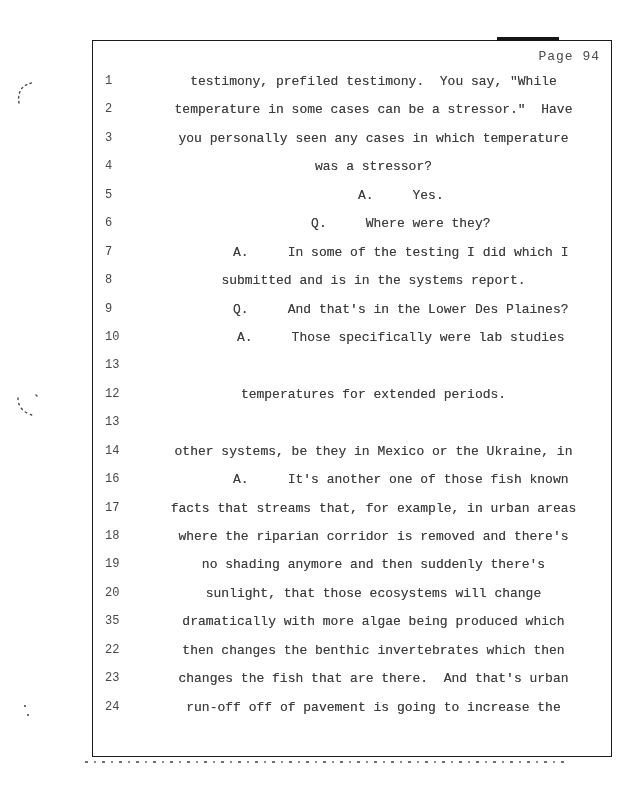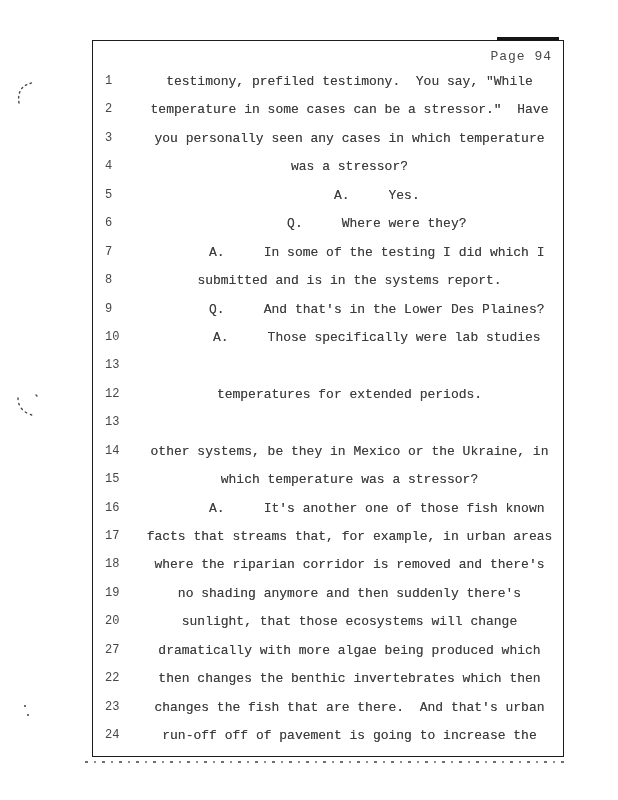--- a/index.html
+++ b/index.html
@@ -6,21 +6,21 @@
   body{
     width:618px;height:800px;
     background:#ffffff;
     position:relative;
     overflow:hidden;
     font-family:"Liberation Mono","DejaVu Sans Mono",monospace;
   }
   .page-box{
     position:absolute;
     left:92px;top:40px;
-    width:472px;height:717px;
+    width:520px;height:717px;
     border:1.5px solid #1c1c1c;
     box-sizing:border-box;
     background:#ffffff;
   }
   .page-label{
     position:absolute;
     top:8px;right:11px;
     font-size:13px;
     color:#4a4a4a;
     letter-spacing:1px;
@@ -176,24 +176,20 @@
 
   <div class="t-row">
     <span class="line-num">13</span>
   </div>
 
   <div class="t-row">
     <span class="line-num">14</span>
     <span class="line-text">other systems, be they in Mexico or the Ukraine, in</span>
   </div>
 
-  <div class="t-row">
-    <span class="line-num">15</span>
-    <span class="line-text">which temperature was a stressor?</span>
-  </div>
 
   <div class="t-row">
     <span class="line-num">16</span>
     <span class="line-text">       A.     It's another one of those fish known</span>
   </div>
 
   <div class="t-row">
     <span class="line-num">17</span>
     <span class="line-text">facts that streams that, for example, in urban areas</span>
   </div>
@@ -207,21 +203,21 @@
     <span class="line-num">19</span>
     <span class="line-text">no shading anymore and then suddenly there's</span>
   </div>
 
   <div class="t-row">
     <span class="line-num">20</span>
     <span class="line-text">sunlight, that those ecosystems will change</span>
   </div>
 
   <div class="t-row">
-    <span class="line-num">27</span>
+    <span class="line-num">35</span>
     <span class="line-text">dramatically with more algae being produced which</span>
   </div>
 
   <div class="t-row">
     <span class="line-num">22</span>
     <span class="line-text">then changes the benthic invertebrates which then</span>
   </div>
 
   <div class="t-row">
     <span class="line-num">23</span>

